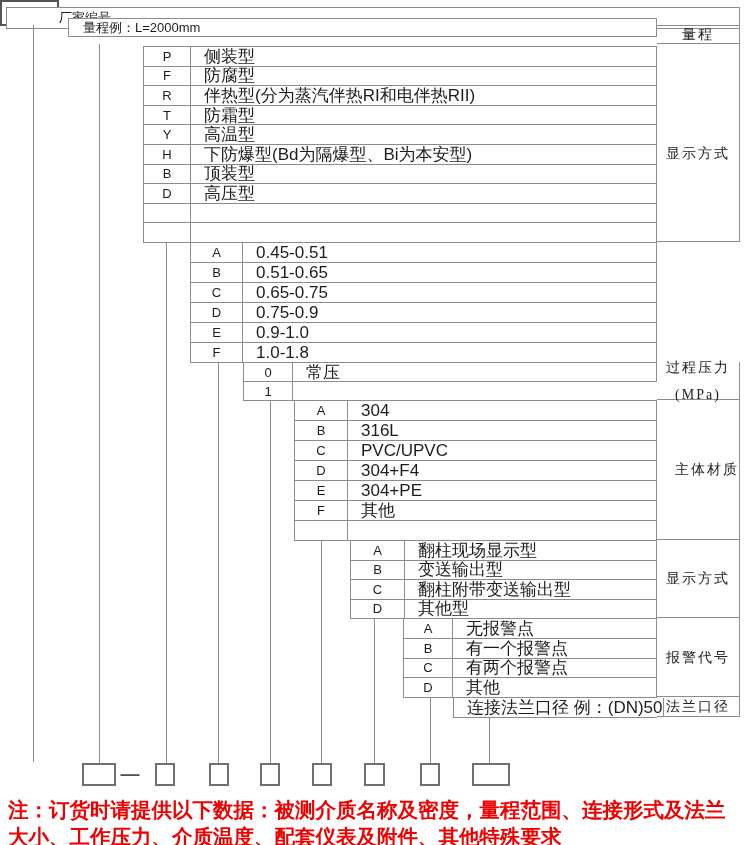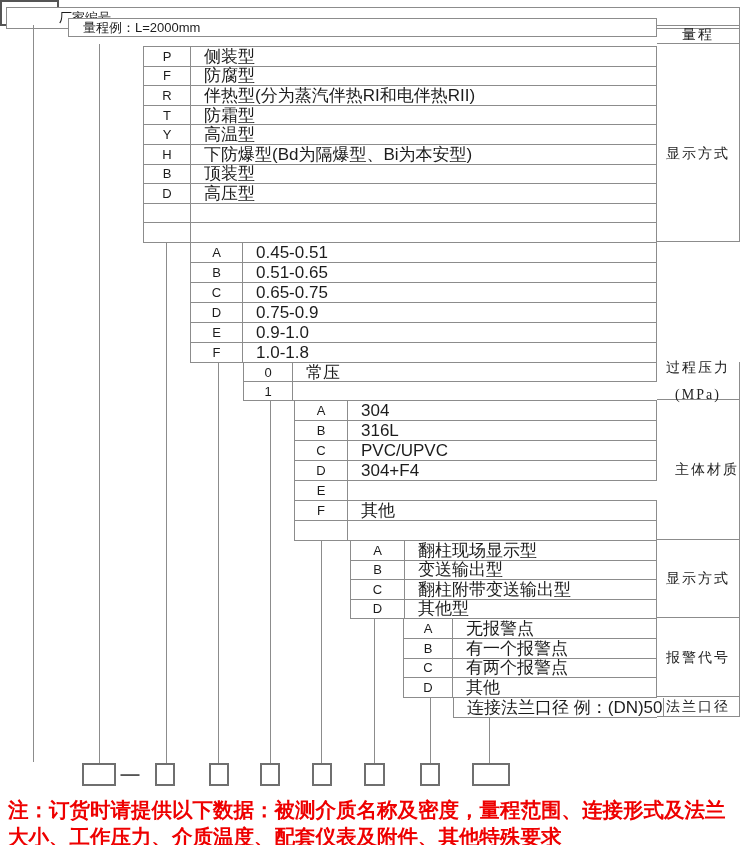--- a/index.html
+++ b/index.html
@@ -163,20 +163,21 @@
     <div class="srow">
         <div class="code">C</div>
         <div class="desc">PVC/UPVC</div>
       </div>
     <div class="srow">
         <div class="code">D</div>
         <div class="desc">304+F4</div>
       </div>
     <div class="srow">
         <div class="code">E</div>
+        <div class="desc">304+PE</div>
       </div>
     <div class="srow">
         <div class="code">F</div>
         <div class="desc">其他</div>
       </div>
     <div class="srow">
         <div class="code"></div>
         <div class="desc"></div>
       </div>
   </div>

